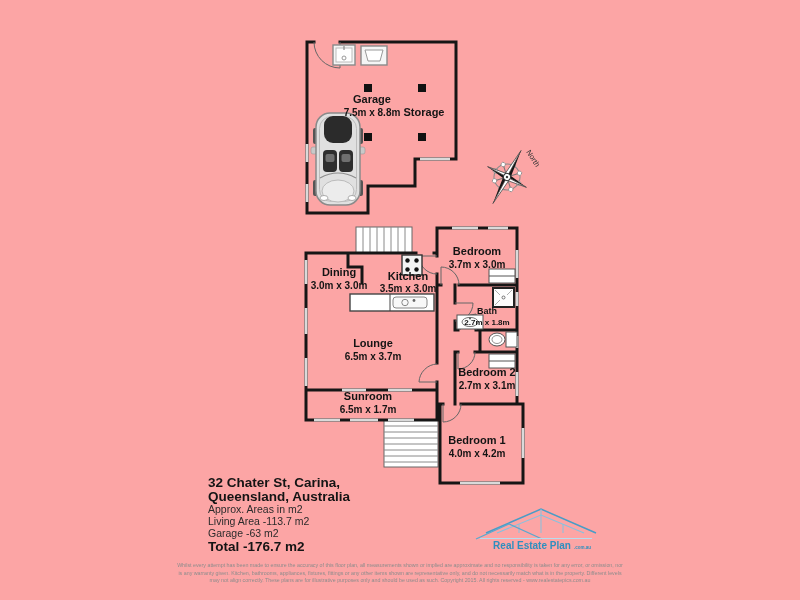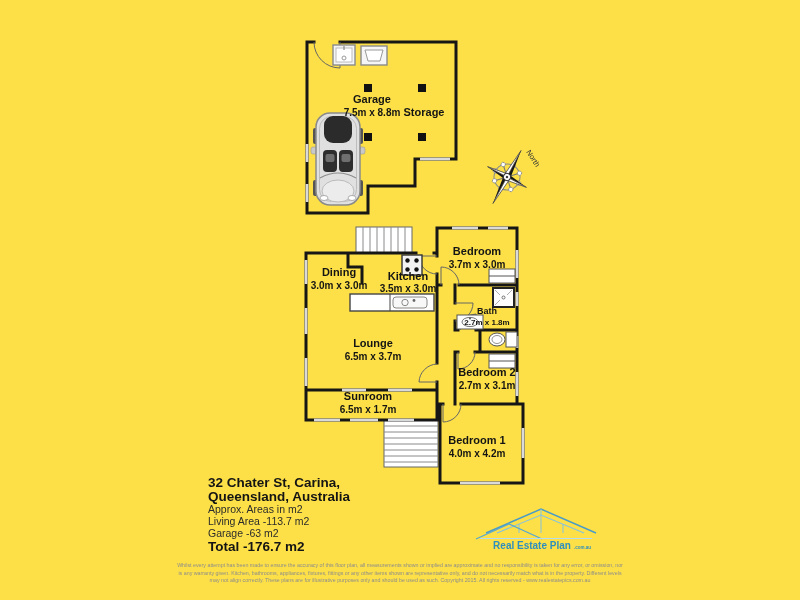--- a/index.html
+++ b/index.html
@@ -1,16 +1,16 @@
 <!DOCTYPE html>
 <html><head>
 <meta charset="utf-8">
 <style>
   html,body{margin:0;padding:0;background:#fff;}
-  .canvas{position:relative;width:800px;height:600px;background:#fde047;overflow:hidden;
+  .canvas{position:relative;width:800px;height:600px;background:#fca5a5;overflow:hidden;
           font-family:"Liberation Sans", sans-serif;}
   svg{position:absolute;left:0;top:0;}
   svg text{font-family:"Liberation Sans", sans-serif;fill:#141414;}
   .room-name{font-size:11px;font-weight:bold;}
   .room-dims{font-size:10px;font-weight:bold;}
   .small-name{font-size:9px;font-weight:bold;}
   .small-dims{font-size:8px;font-weight:bold;}
   .addr-bold{font-size:13.5px;font-weight:bold;}
   .addr-reg{font-size:10.5px;fill:#2b2b2b;}
   .disc{font-size:5.3px;fill:#8c8c8c;}

